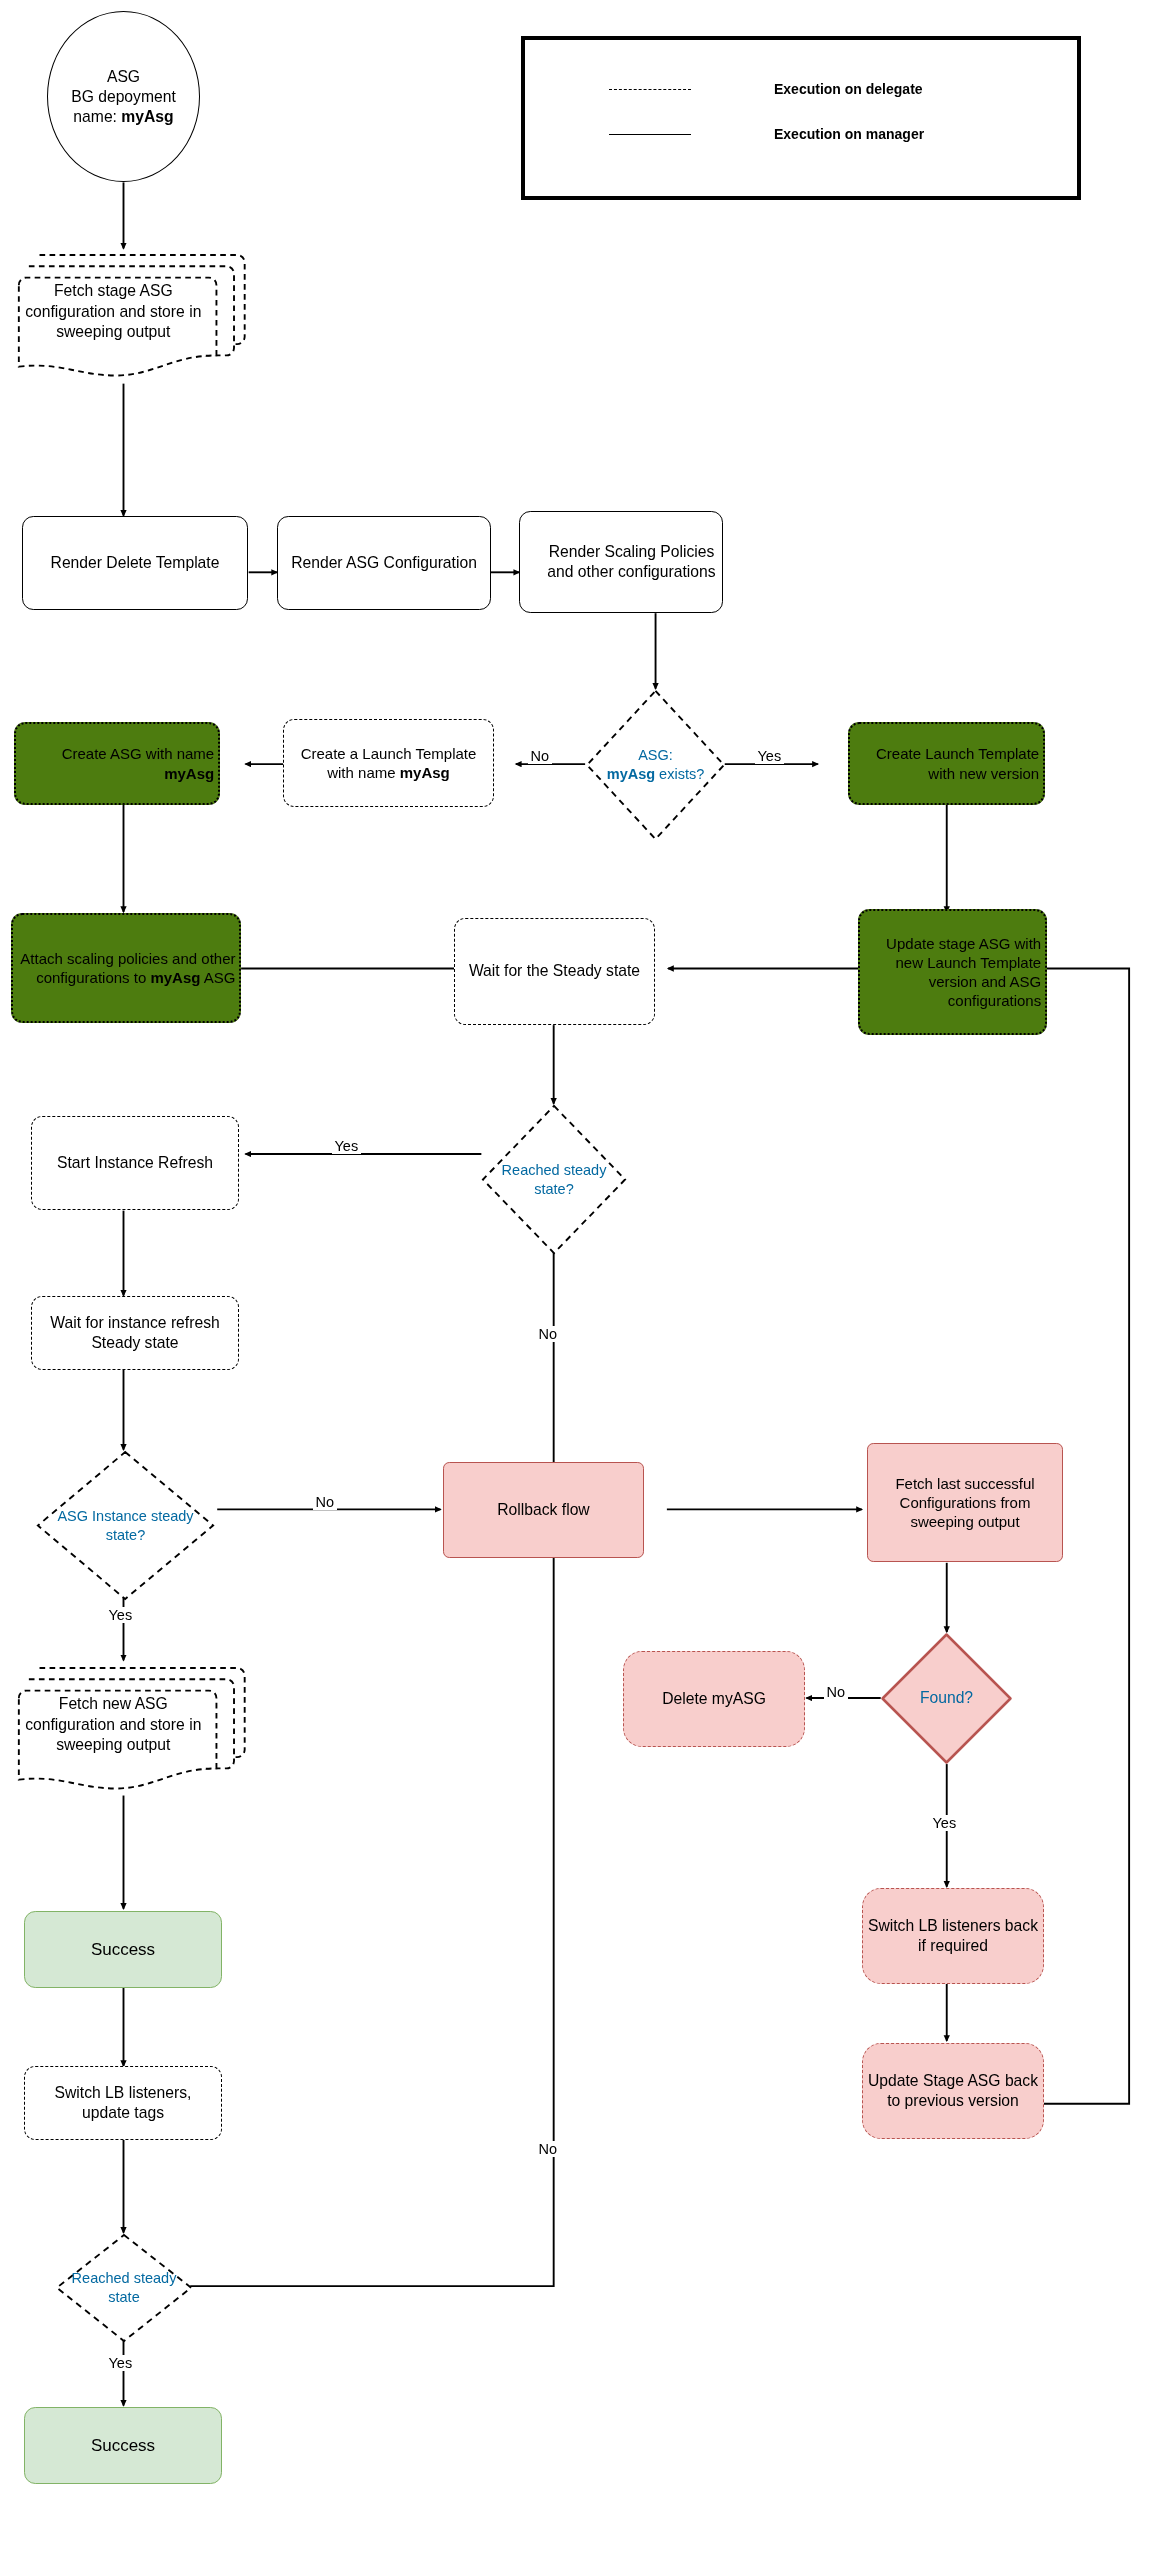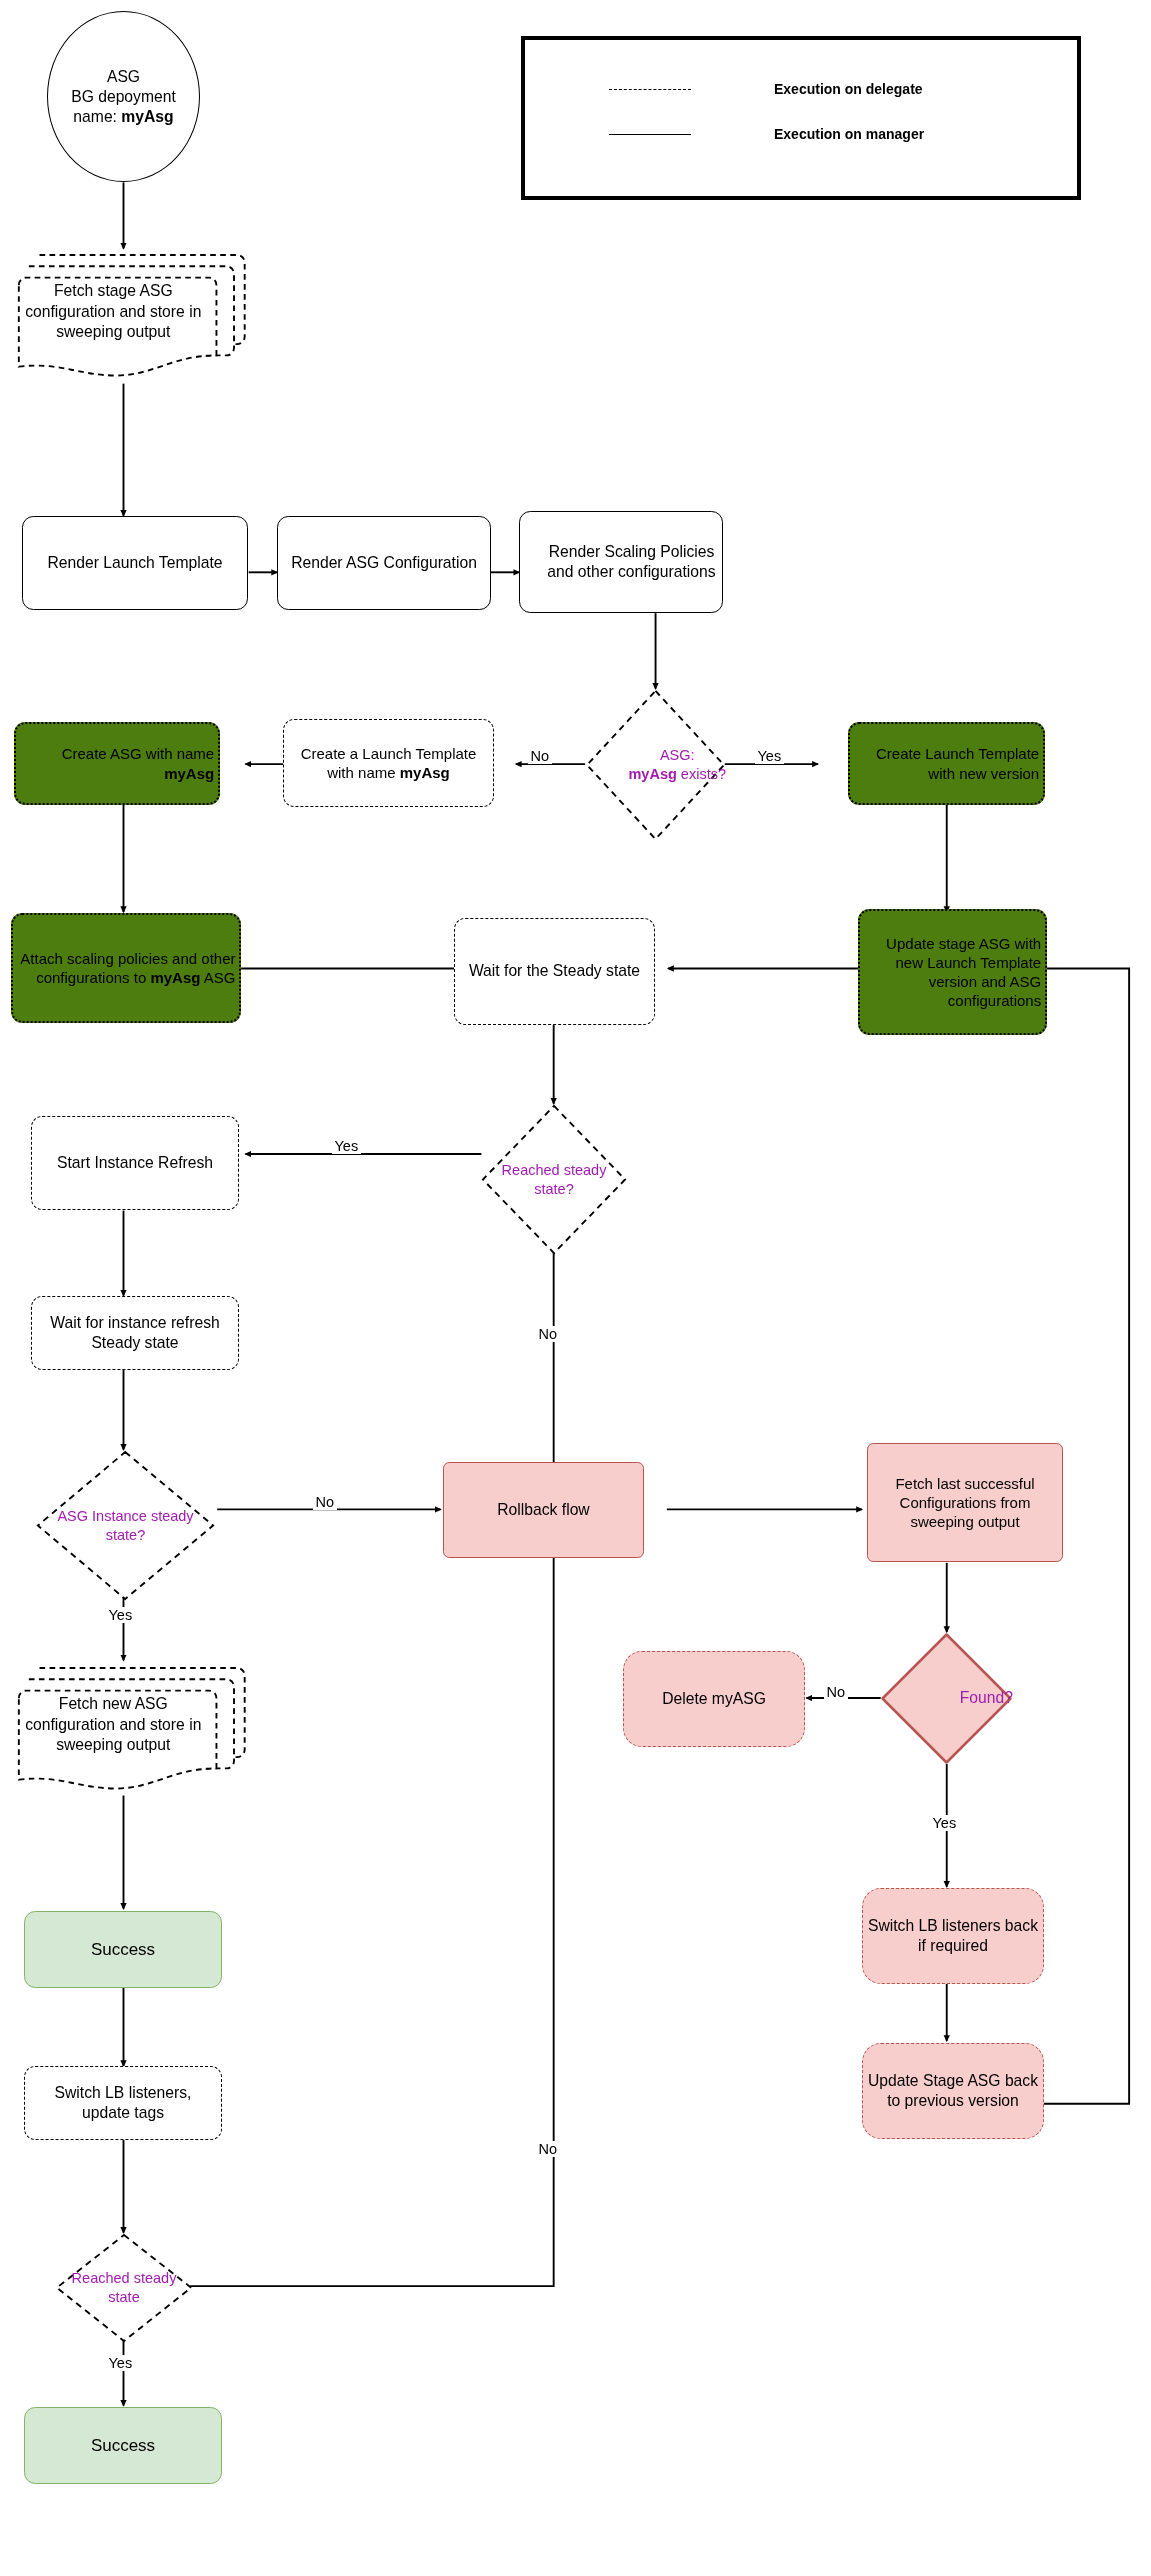--- a/index.html
+++ b/index.html
@@ -20,22 +20,22 @@
   .legendbox{border:4.4px solid #000;background:#fff;}
   .legendrow{position:absolute;display:flex;align-items:center;}
   .legline-dash{width:82px;height:0;border-top:1.9px dashed #000;}
   .legline-solid{width:82px;height:0;border-top:1.6px solid #000;}
   .leglabel{font-weight:bold;font-size:14px;margin-left:83px;white-space:nowrap;}
   .elabel{position:absolute;font-size:14.5px;color:#000;background:#fff;padding:0 2.5px;
           white-space:nowrap;}
   .diamond-wrap{position:absolute;}
   .diamond-wrap svg{position:absolute;left:0;top:0;}
   .diamond-txt{position:absolute;left:0;top:0;width:100%;height:100%;
-      display:flex;align-items:center;justify-content:flex-end;text-align:center;
-      font-size:14.5px;line-height:1.3;color:#a21caf;}
+      display:flex;align-items:center;justify-content:center;text-align:center;
+      font-size:14.5px;line-height:1.3;color:#0369a1;}
   .docshape{position:absolute;}
   .docshape svg{position:absolute;left:0;top:0;}
   .doctxt{position:absolute;left:0;top:0;width:100%;height:100%;
       display:flex;align-items:center;justify-content:center;text-align:center;
       font-size:15.7px;line-height:1.3;color:#000;padding-bottom:8.8px;box-sizing:border-box;}
   b{font-weight:bold;}
 </style>
 </head>
 <body>
 
@@ -135,21 +135,21 @@
         <path d="M45,8 h315 a12,12 0 0 1 12,12 v118 a12,12 0 0 1 -12,12 h-40"></path>
         <path d="M28,26 h315 a12,12 0 0 1 12,12 v118 a12,12 0 0 1 -12,12 h-40"></path>
         <path d="M12,56 a12,12 0 0 1 12,-12 h291 a12,12 0 0 1 12,12 v112
                  c-70,0 -100,32 -160,32 c-60,0 -90,-22 -155,-14 z"></path>
       </g>
     </svg>
     <div class="doctxt" style="width:189px;left:7.5px;">Fetch stage ASG configuration and store in sweeping output</div>
   </div>
 
   <div class="node rounded solid" style="left:22px;top:516px;width:226px;height:94px;font-size:15.7px;">
-    <span class="txt">Render Launch Template</span>
+    <span class="txt">Render Delete Template</span>
   </div>
   <div class="node rounded solid" style="left:277px;top:516px;width:214px;height:94px;font-size:15.7px;">
     <span class="txt">Render ASG Configuration</span>
   </div>
   <div class="node rounded solid" style="left:519px;top:511px;width:204px;height:102px;font-size:15.7px;padding-left:21px;">
     <span class="txt">Render Scaling Policies and other configurations</span>
   </div>
 
   <div class="diamond-wrap" style="left:585px;top:689px;width:141px;height:152px;">
     <svg width="141" height="152" viewBox="0 0 224 242" xmlns="http://www.w3.org/2000/svg">

